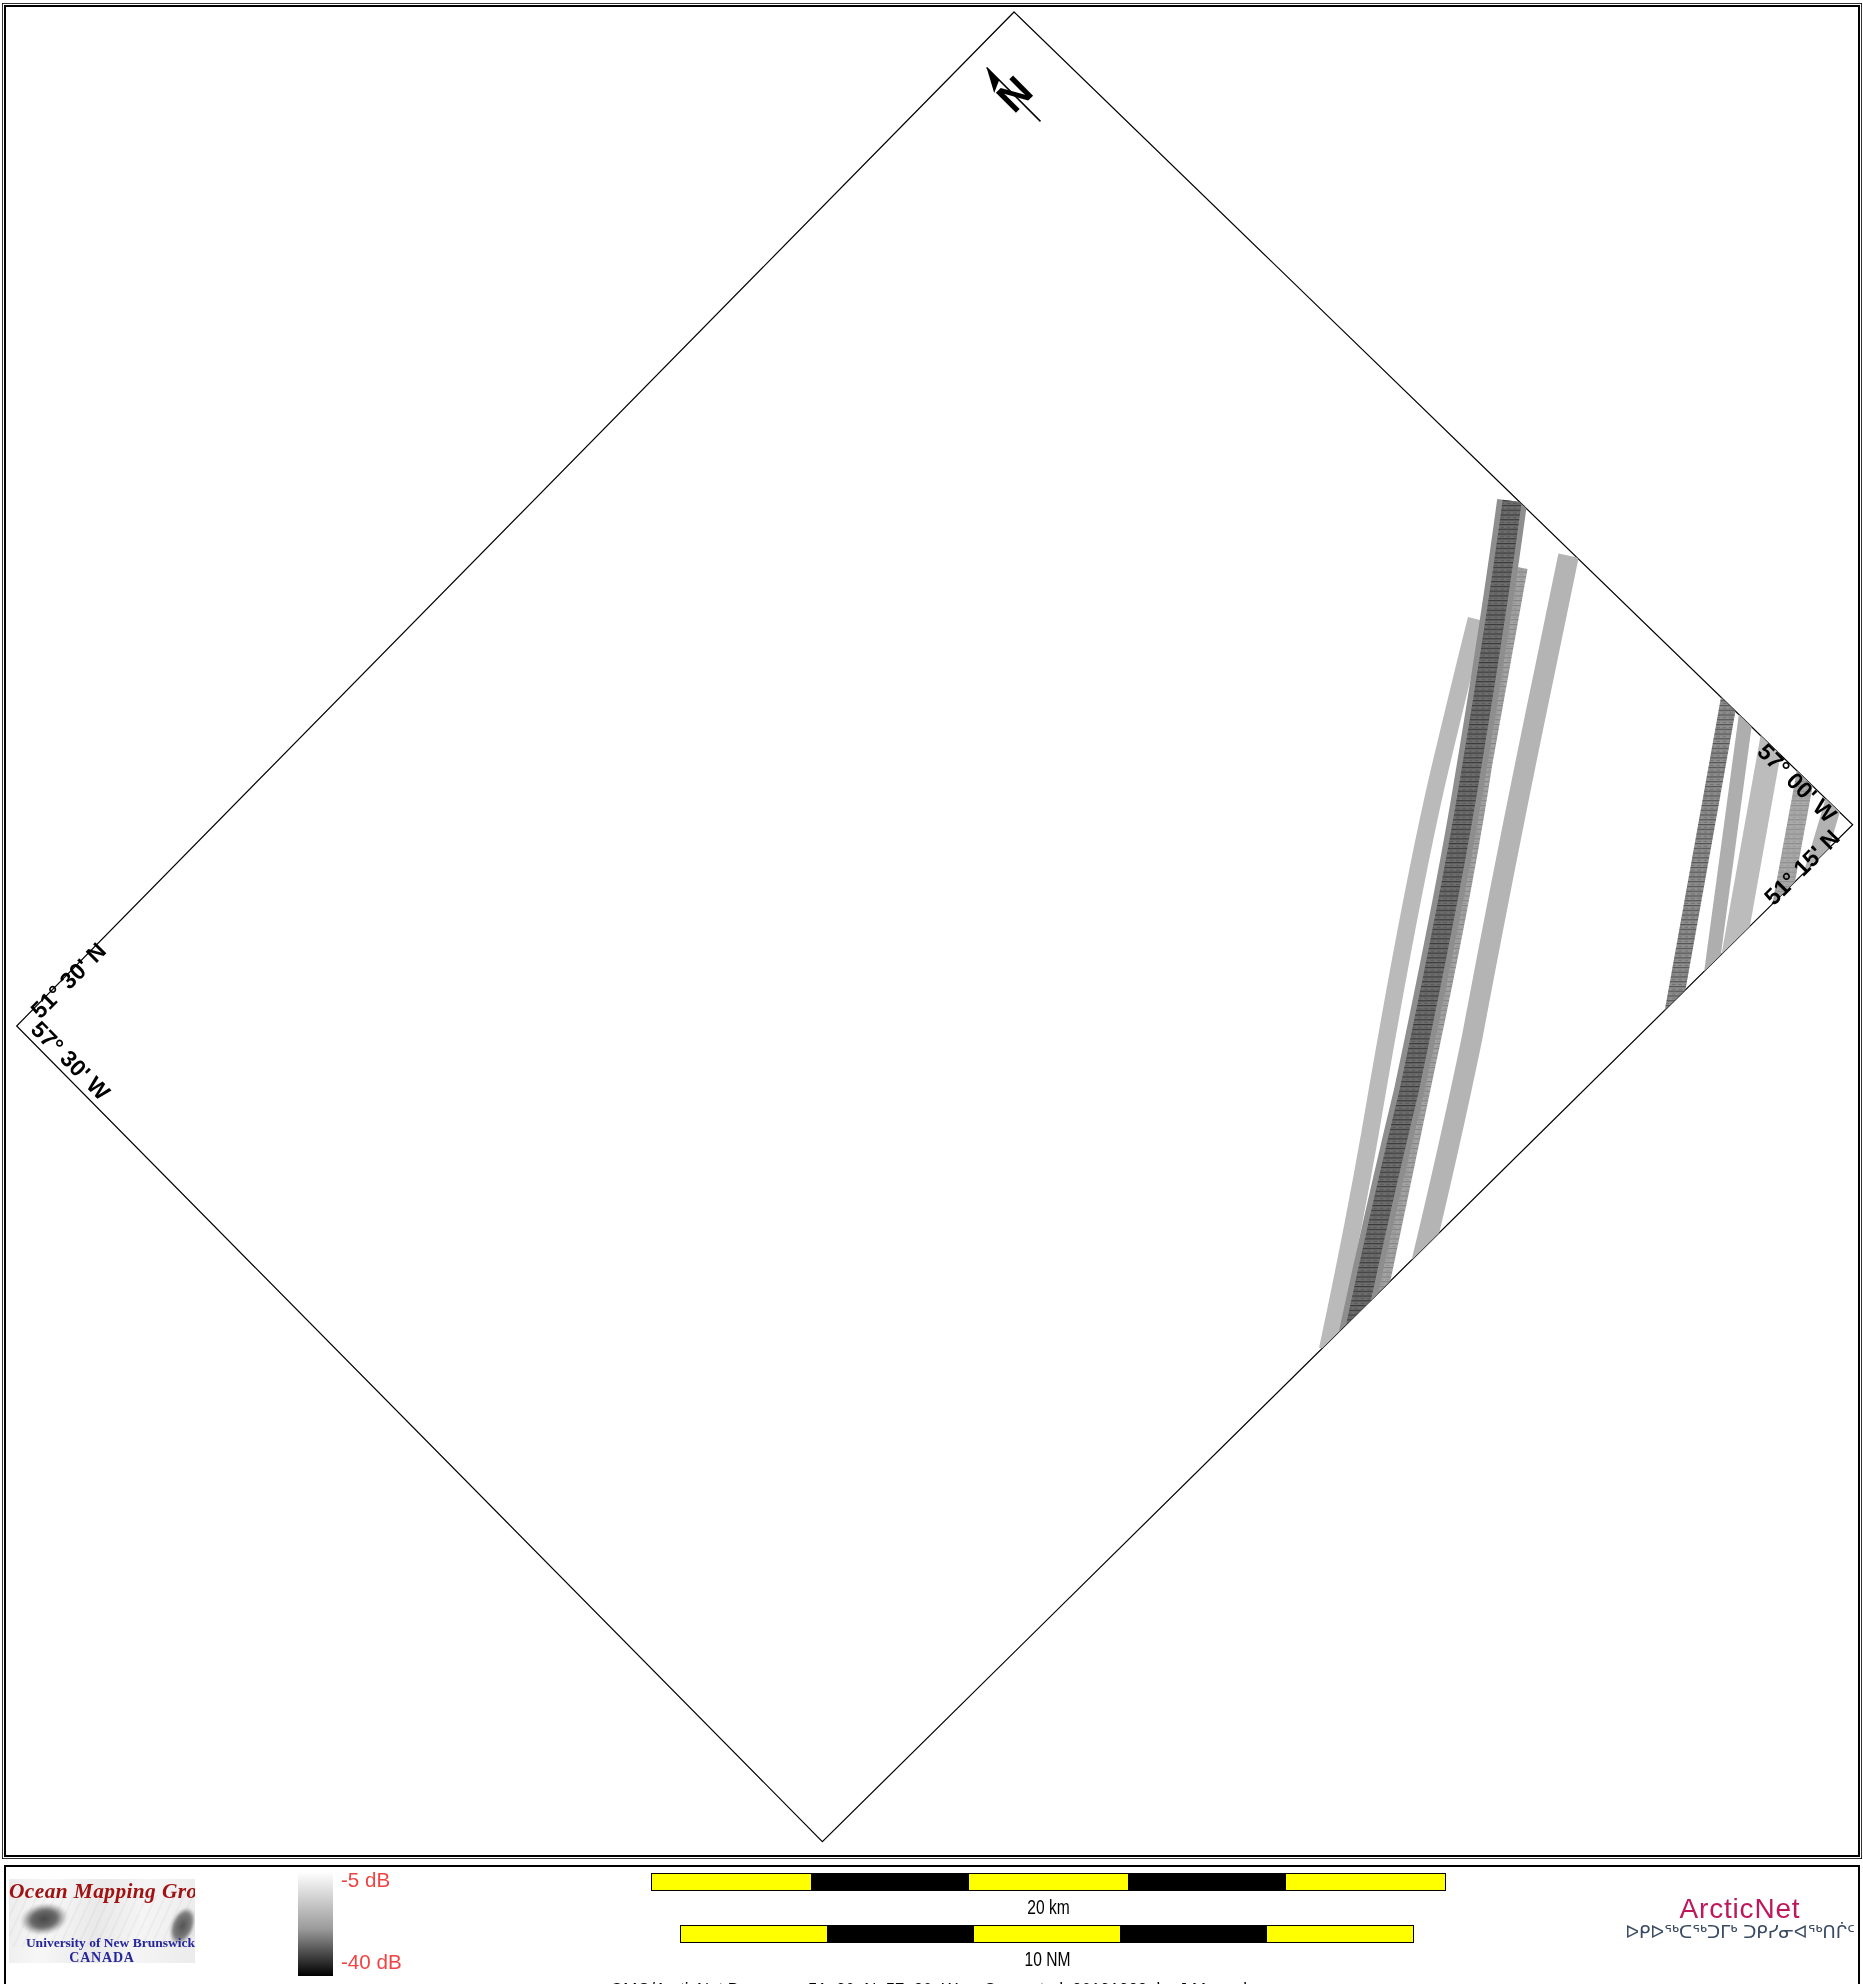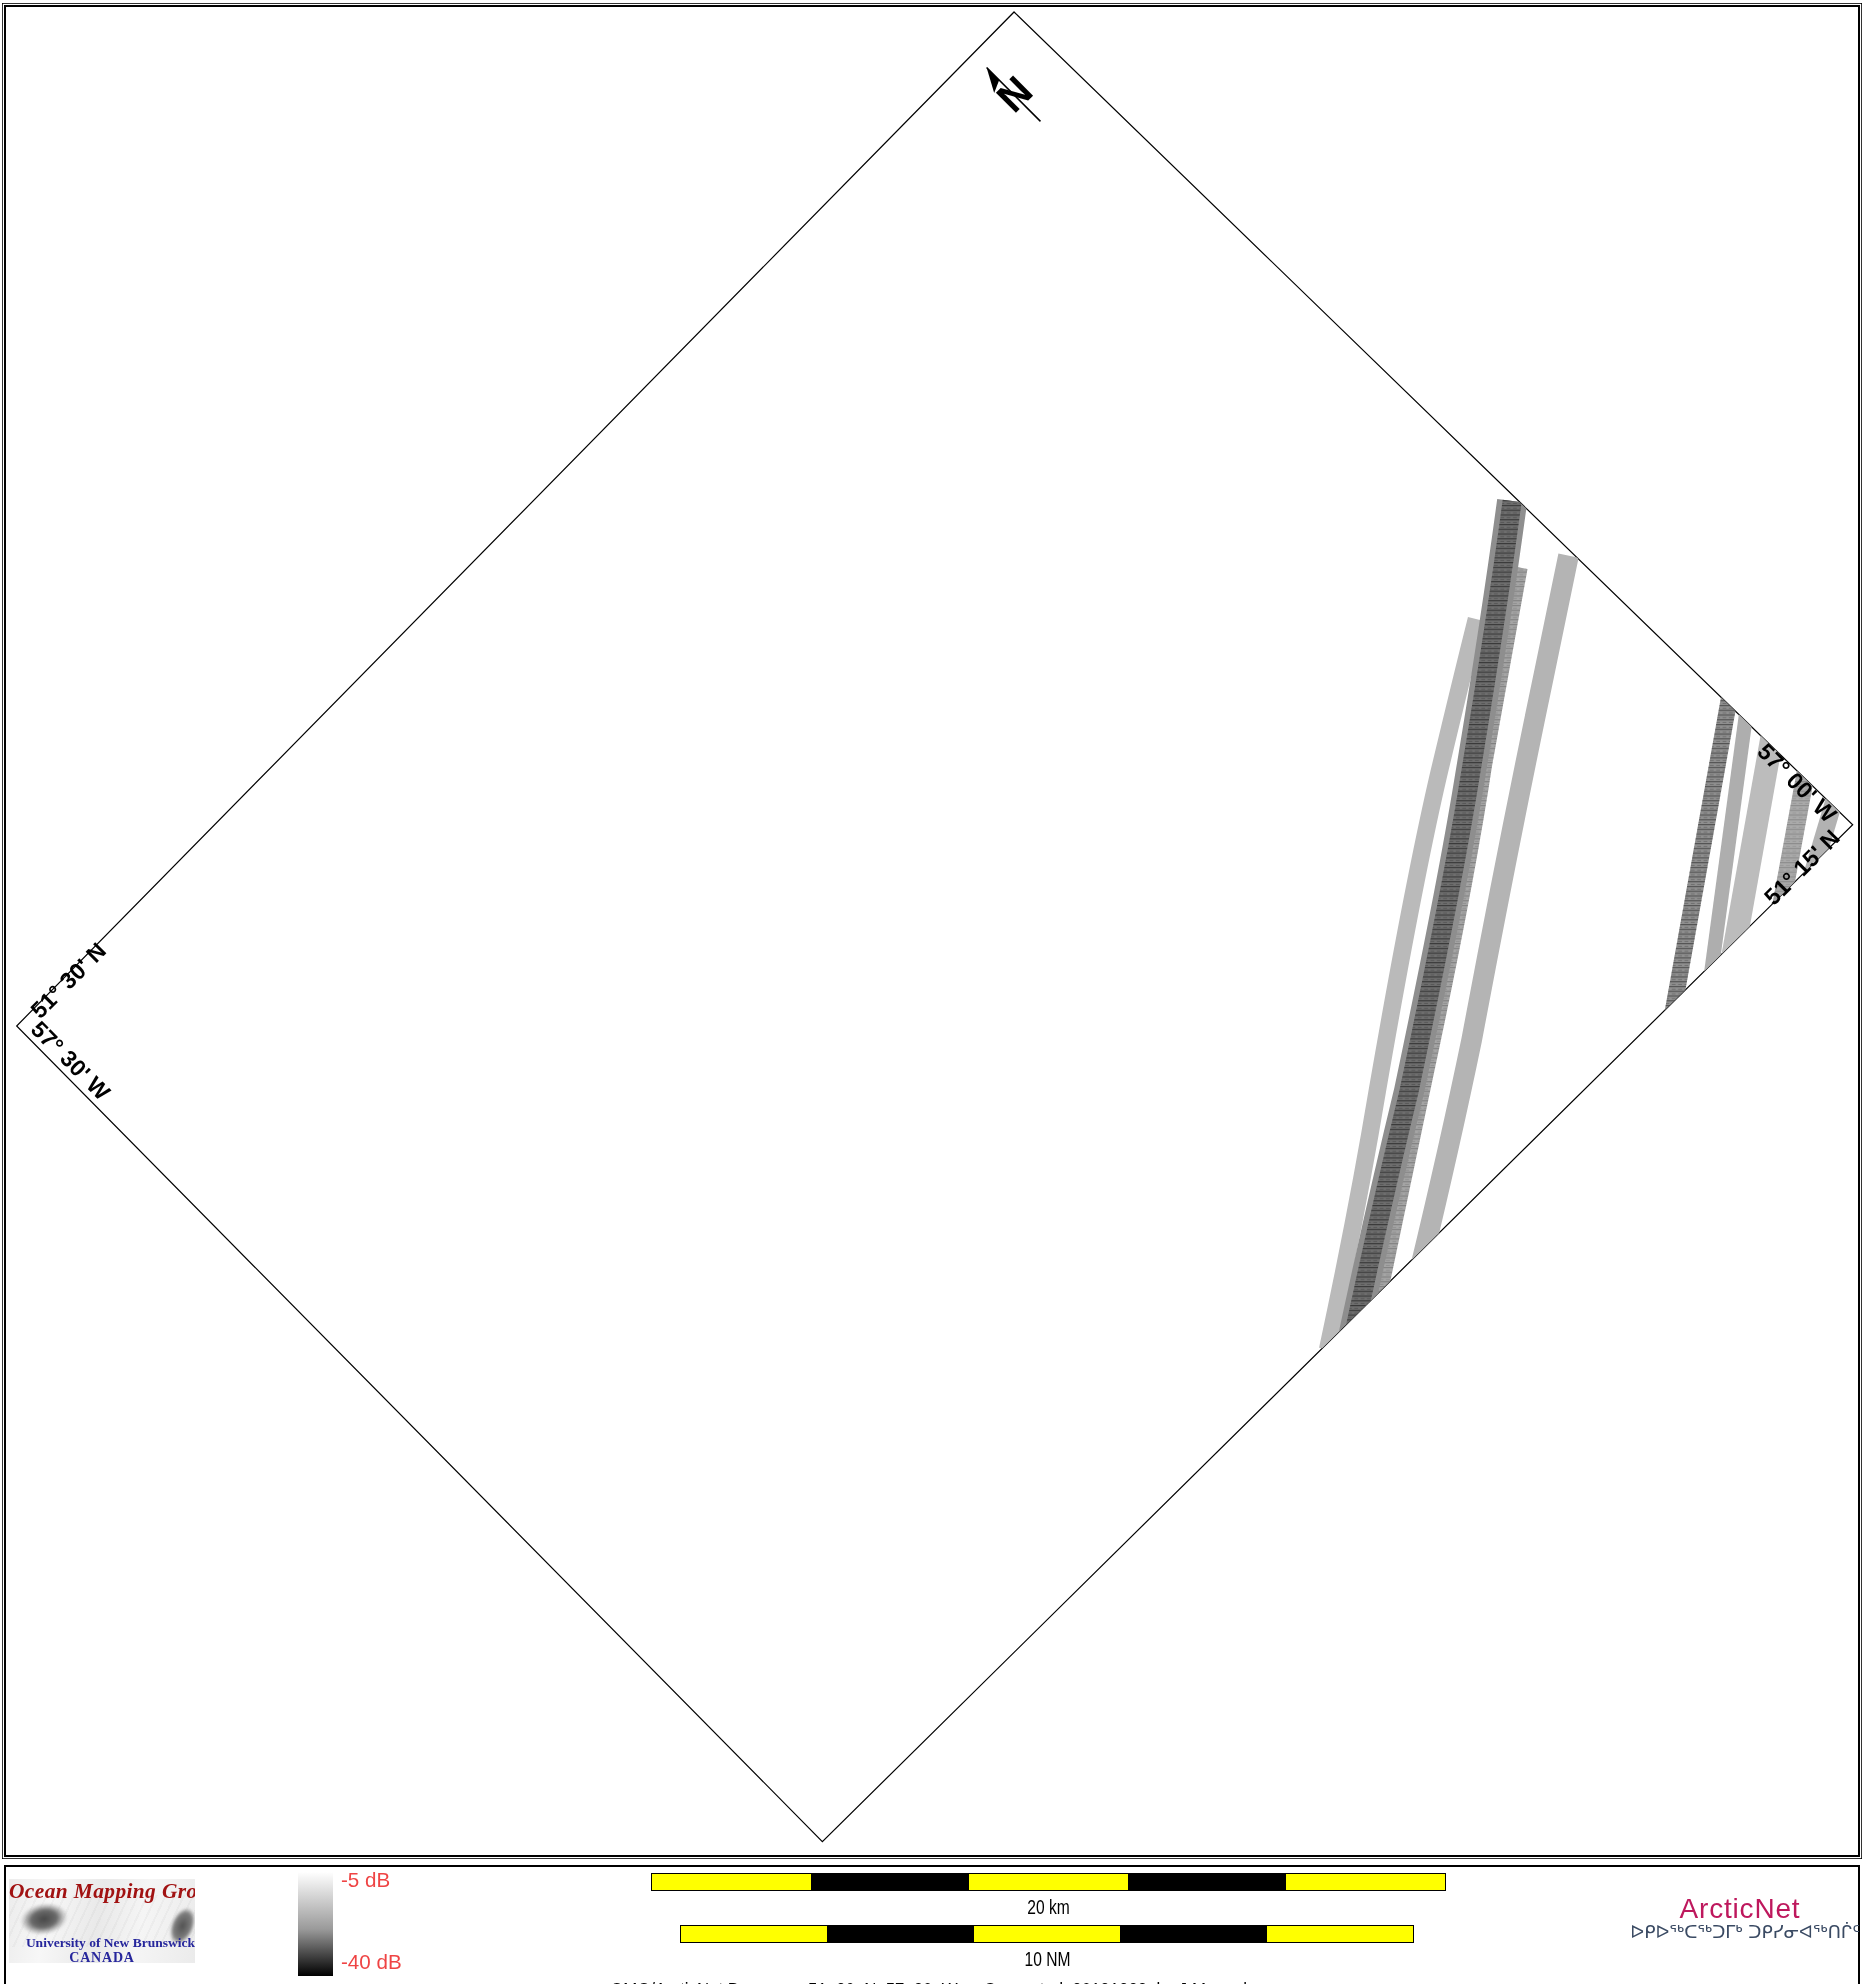--- a/index.html
+++ b/index.html
@@ -44,21 +44,21 @@
   .scalebar .seg{flex:1 1 0;height:100%;}
   .sb-km{left:651px;top:1873px;width:795px;height:17.5px;}
   .sb-nm{left:680px;top:1925px;width:734px;height:18px;}
   .sb-label{position:absolute;width:159px;text-align:center;font-size:19.5px;color:#000;
             transform:scaleX(.8);white-space:nowrap;}
   .sb-km-label{left:969px;top:1896px;}
   .sb-nm-label{left:968px;top:1948px;}
   
   .arcticnet-name{position:absolute;left:1641px;top:1893px;width:198px;text-align:center;
                   font-size:28px;letter-spacing:0.8px;white-space:nowrap;}
-  .arcticnet-syll{position:absolute;left:1620px;top:1921px;width:240px;text-align:right;
+  .arcticnet-syll{position:absolute;left:1620px;top:1921px;width:240px;text-align:center;
                   font-family:"DejaVu Sans",sans-serif;font-size:18px;white-space:nowrap;}
   
   .caption{position:absolute;left:0;top:1979px;width:1863px;display:flex;justify-content:center;
            font-size:20px;color:#000;}
   .caption-inner{display:flex;gap:31px;transform:scaleX(.84);transform-origin:center;white-space:nowrap;}
 </style>
 </head>
 <body>
 
 <div class="stage">

